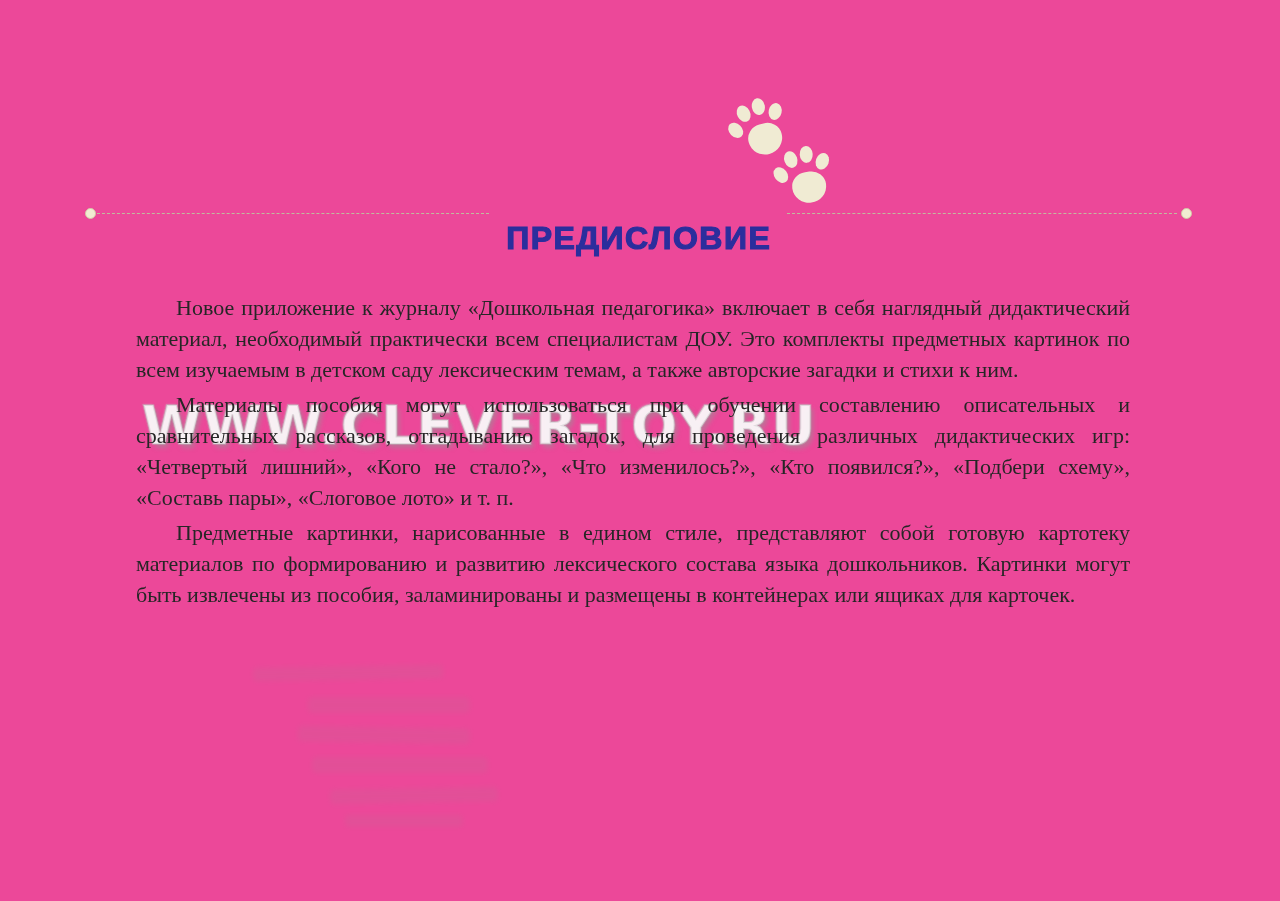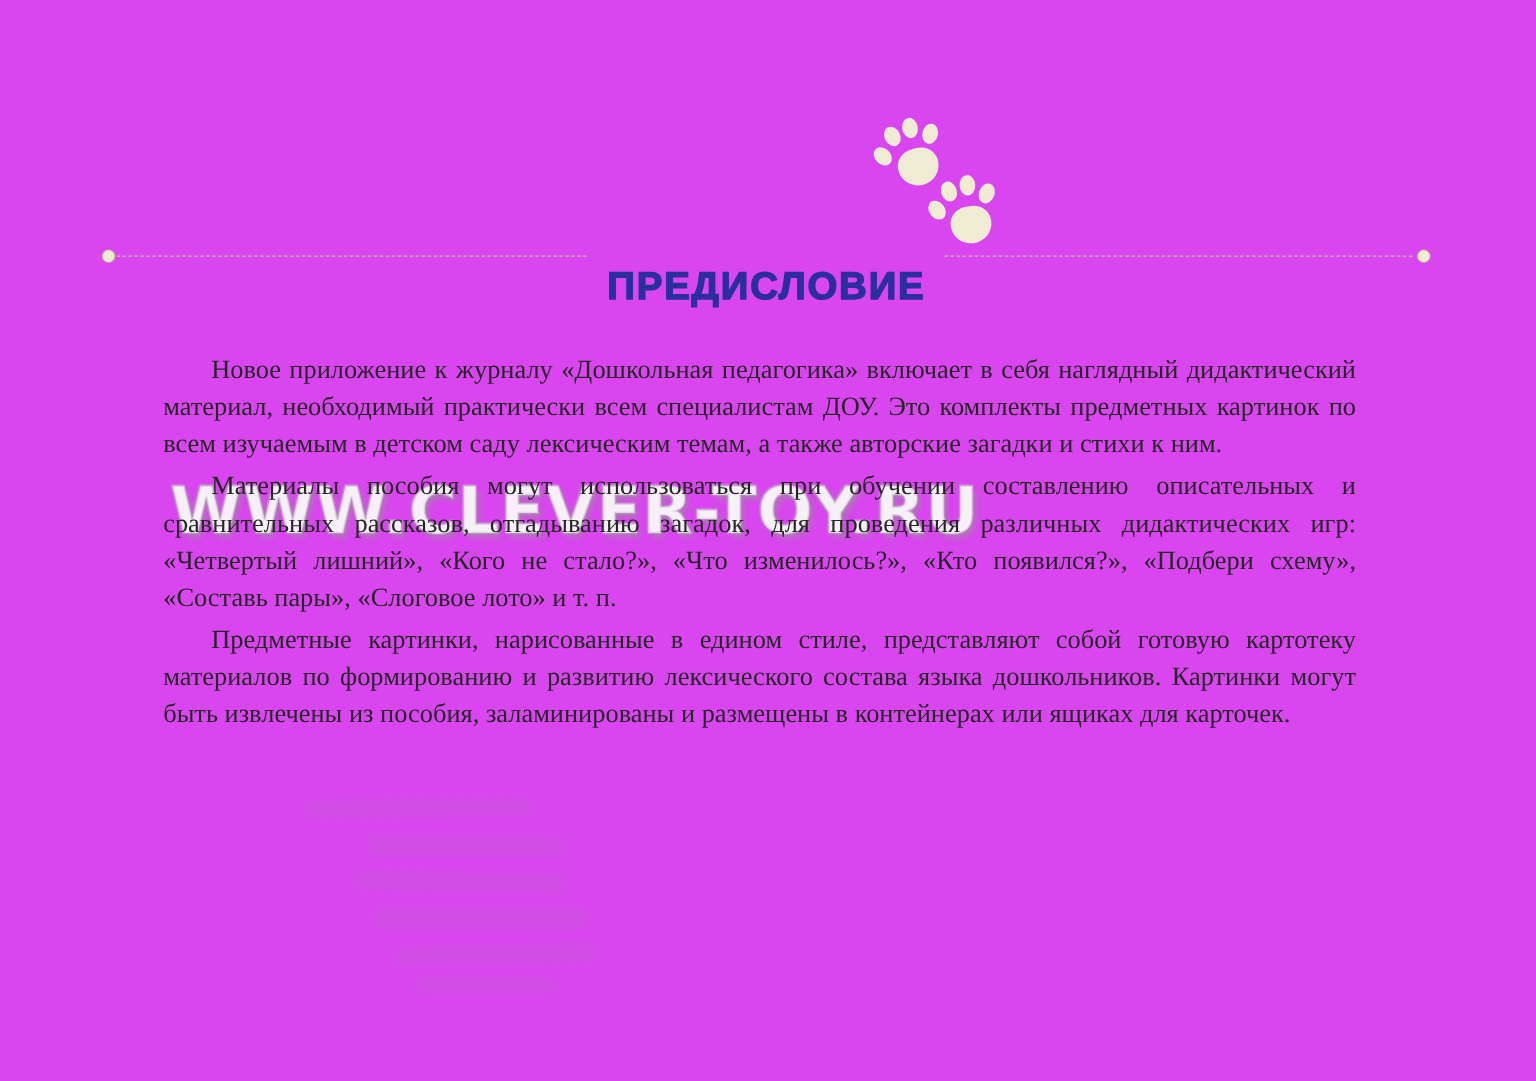--- a/index.html
+++ b/index.html
@@ -1,19 +1,19 @@
 <!DOCTYPE html>
 <html lang="ru"><head>
 <meta charset="utf-8">
 <style>
   html,body{margin:0;padding:0;background:#ffffff;}
   .page{
     position:relative;
     width:1280px;height:901px;
-    background:#d946ef;
+    background:#ec4899;
     overflow:hidden;
     font-family:"Liberation Serif", serif;
   }
 
   
   .paw{position:absolute;width:62px;height:64px;}
   .paw .pad{
     position:absolute;left:15px;top:26px;width:34px;height:31px;
     border-radius:48% 48% 55% 55% / 50% 50% 58% 58%;
   }

